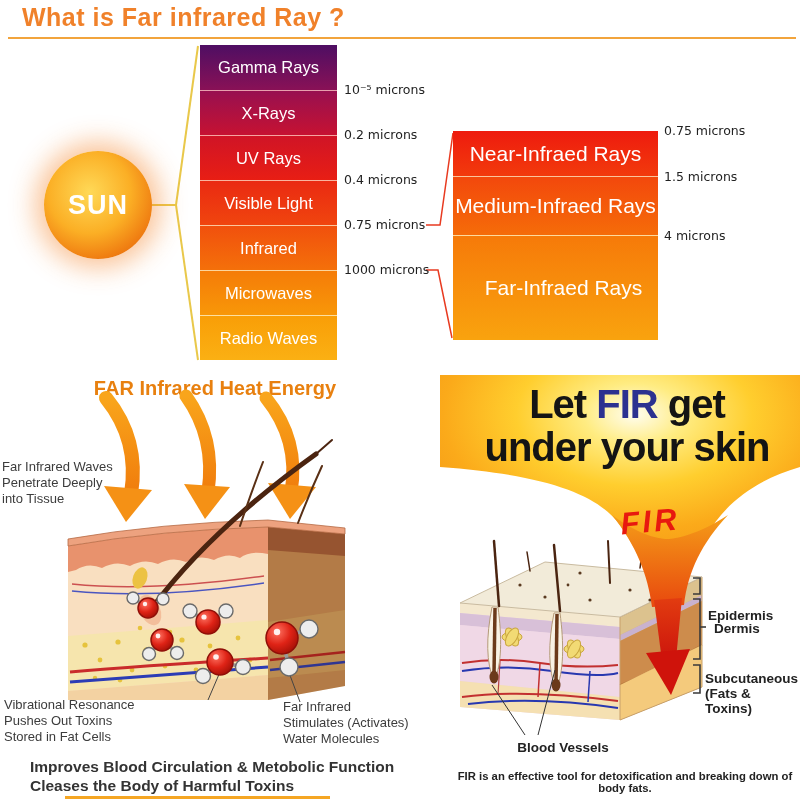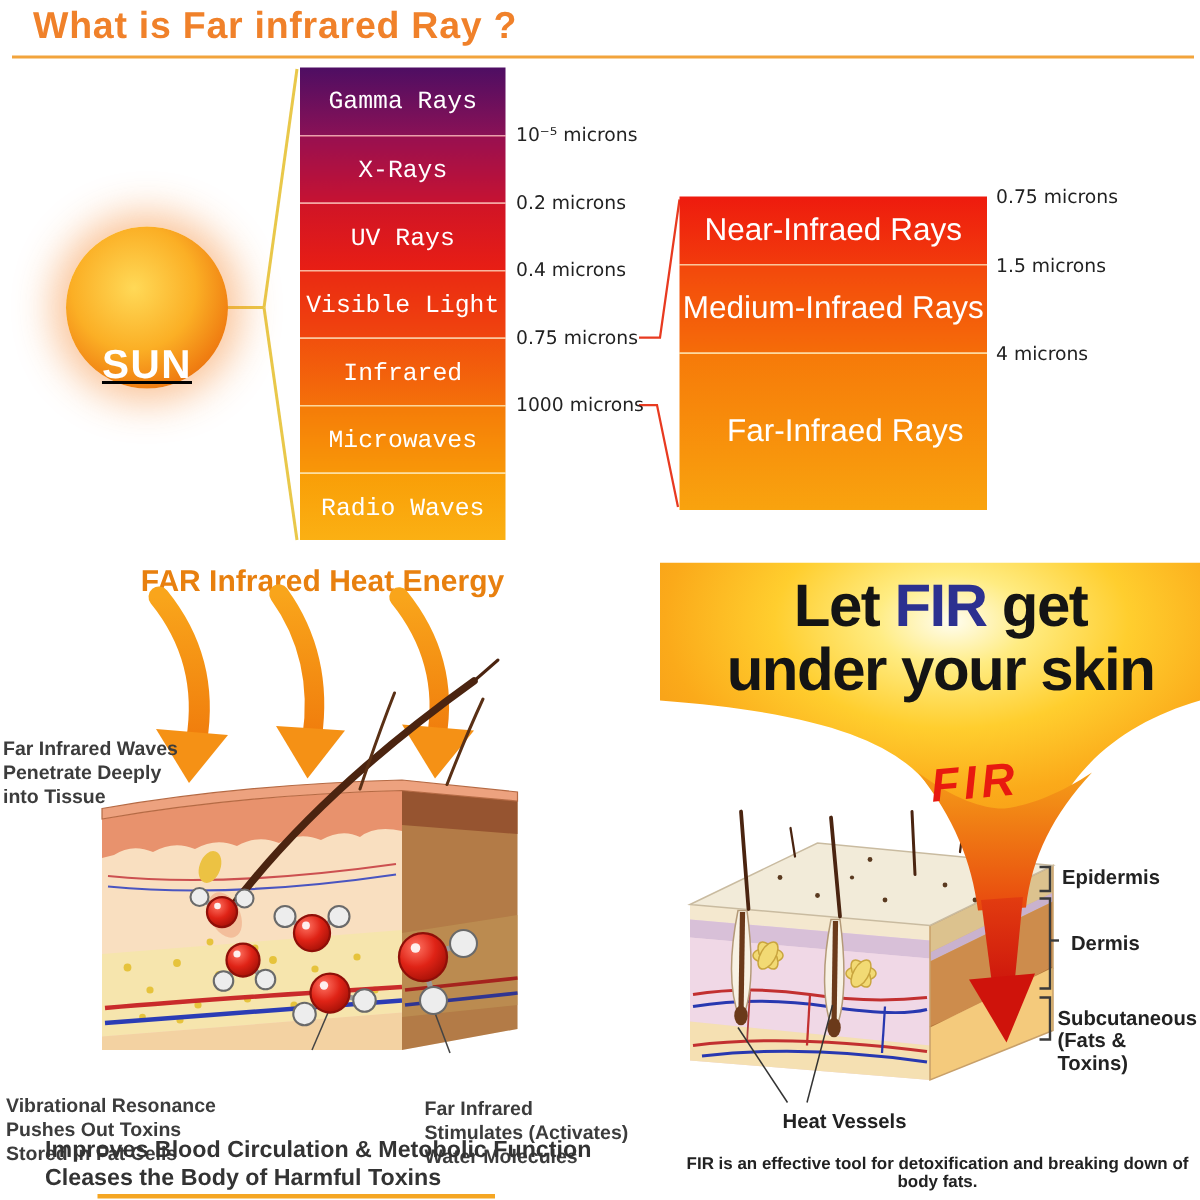--- a/index.html
+++ b/index.html
@@ -7,25 +7,25 @@
          font-family:"Liberation Sans",sans-serif;border-radius:11px;}
   .abs{position:absolute;}
   .pre{white-space:pre-line;}
 
   
   .main-title{left:22px;top:3px;font-size:25px;font-weight:bold;color:#f0812a;letter-spacing:.5px;}
   .title-underline{left:8px;top:37px;width:788px;height:2px;background:#f2a43c;}
   .sun{left:44px;top:151px;width:108px;height:108px;border-radius:50%;
        background:radial-gradient(circle at 42% 38%, #ffd957 0%, #fbaf25 45%, #f07f12 72%, #dd5c0b 96%);
        box-shadow:0 0 26px 9px rgba(243,124,28,.45);
-       display:flex;align-items:flex-end;justify-content:center;text-decoration:underline;}
+       display:flex;align-items:center;justify-content:center;}
   .sun-label{color:#fff;font-size:27px;font-weight:600;letter-spacing:1px;}
   .spectrum{left:200px;top:45px;width:137px;height:315px;}
   .band{position:relative;height:45px;box-sizing:border-box;display:flex;align-items:center;
-        justify-content:center;color:#fff;font-size:16.5px;font-family:Liberation Mono, monospace;}
+        justify-content:center;color:#fff;font-size:16.5px;}
   .band + .band{border-top:1px solid rgba(255,255,255,.6);}
   .b1{background:linear-gradient(#4e0e63,#891156);}
   .b2{background:linear-gradient(#981050,#c61232);}
   .b3{background:linear-gradient(#d01426,#e81e14);}
   .b4{background:linear-gradient(#ea2a12,#f0450e);}
   .b5{background:linear-gradient(#f1500d,#f4700a);}
   .b6{background:linear-gradient(#f57c08,#f89708);}
   .b7{background:linear-gradient(#f99e07,#fbb013);}
   .tick{position:absolute;left:344px;font-family:"DejaVu Sans",sans-serif;font-size:12.5px;
         color:#222;white-space:nowrap;}
@@ -34,36 +34,36 @@
        color:#fff;font-size:21px;}
   .irb + .irb{border-top:1px solid rgba(255,255,255,.6);}
   .irb1{height:45px;background:linear-gradient(#ee1b0e,#f23a0c);}
   .irb2{height:59px;background:linear-gradient(#f3480c,#f56c09);}
   .irb3{height:105px;background:linear-gradient(#f67a09,#f9a30e);padding-left:16px;}
   .ir-tick{position:absolute;left:664px;font-family:"DejaVu Sans",sans-serif;font-size:12.5px;
            color:#222;white-space:nowrap;}
 
   
   .heat-title{left:80px;top:377px;width:270px;text-align:center;font-size:20px;font-weight:bold;color:#e8800f;}
-  .small-note{font-size:13px;font-weight:bold;color:#3c3c3c;line-height:16px;margin-top:32px;}
+  .small-note{font-size:13px;font-weight:normal;color:#3c3c3c;line-height:16px;}
   .penetrate{left:2px;top:459px;width:150px;}
   .vibrational{left:4px;top:697px;width:190px;}
   .stimulates{left:283px;top:699px;width:160px;}
   .hl-footer{left:30px;top:757px;width:370px;font-size:15.5px;font-weight:bold;
              color:#333;line-height:19px;}
   .footer-underline{left:65px;top:796px;width:265px;height:3px;background:#f5a623;}
 
   
   .fir-headline{left:452px;top:383px;width:350px;text-align:center;font-size:40px;font-weight:bold;
                 color:#141414;line-height:43px;letter-spacing:-1px;}
   .fir-navy{color:#2c3190;}
   .fir-red-label{left:595px;top:504px;width:110px;text-align:center;font-size:31px;font-weight:bold;
                  font-style:italic;color:#e8190f;letter-spacing:3px;transform:rotate(-5deg);}
   .layer-label{position:absolute;font-size:13.5px;font-weight:600;color:#222;line-height:15px;}
-  .lbl-epidermis{left:708px;top:577px;}
+  .lbl-epidermis{left:708px;top:608px;}
   .lbl-dermis{left:714px;top:621px;}
   .lbl-subcut{left:705px;top:671px;}
   .blood-vessels{left:498px;top:740px;width:130px;text-align:center;font-size:13.5px;font-weight:600;color:#222;}
   .fir-caption{left:452px;top:770px;width:346px;text-align:center;font-size:11.3px;font-weight:bold;color:#222;}
 </style>
 </head>
 <body>
 
 <div id="stage">
 
@@ -351,16 +351,16 @@
     <span>under your skin</span>
   </div>
 
   <div class="abs fir-red-label">FIR</div>
 
   <div class="layer-label lbl-epidermis">Epidermis</div>
   <div class="layer-label lbl-dermis">Dermis</div>
   <div class="layer-label lbl-subcut pre">Subcutaneous
 (Fats &amp; Toxins)</div>
 
-  <div class="abs blood-vessels">Heat Vessels</div>
+  <div class="abs blood-vessels">Blood Vessels</div>
   <div class="abs fir-caption">FIR is an effective tool for detoxification and breaking down of body fats.</div>
 
 </div>
 
 </body></html>

